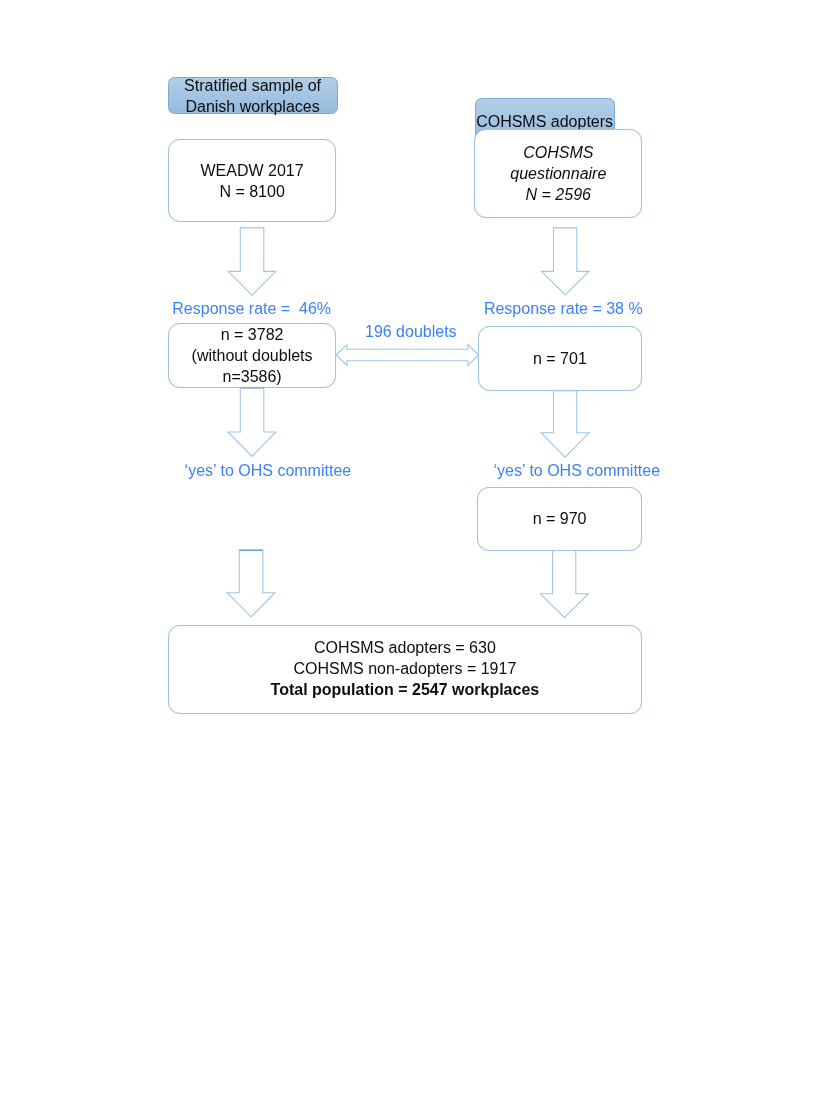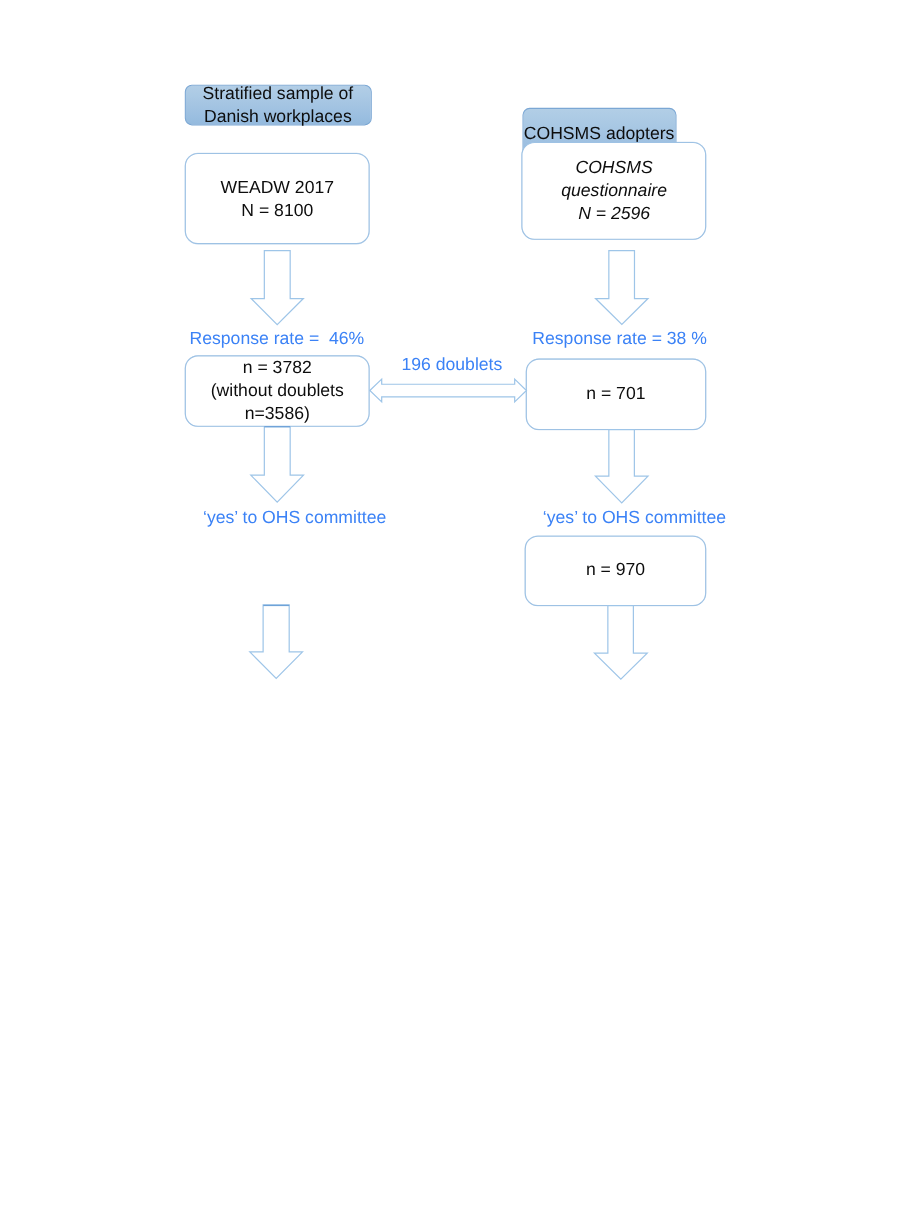--- a/index.html
+++ b/index.html
@@ -73,14 +73,21 @@
 
   <div class="lbl" style="left:410.8px;top:322.3px;text-align:right;">196 doublets</div>
 
   <div class="lbl" style="left:267.9px;top:461px;">‘yes’ to OHS committee</div>
   <div class="lbl" style="left:576.8px;top:461px;">‘yes’ to OHS committee</div>
 
   <div class="node box" style="left:477.4px;top:486.5px;width:164.4px;height:64px;">
     <span class="txt">n = 970</span>
   </div>
 
+  <div class="node box" style="left:167.8px;top:625.4px;width:474.2px;height:89.1px;">
+    <span class="txt multiline">
+        <span class="ln">COHSMS adopters = 630</span>
+        <span class="ln">COHSMS non-adopters = 1917</span>
+        <span class="ln bold">Total population = 2547 workplaces</span>
+      </span>
+  </div>
 
 </div>
 
 </body></html>

